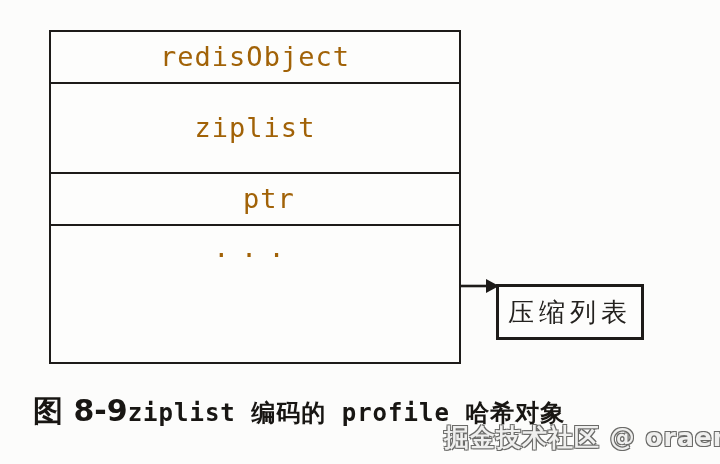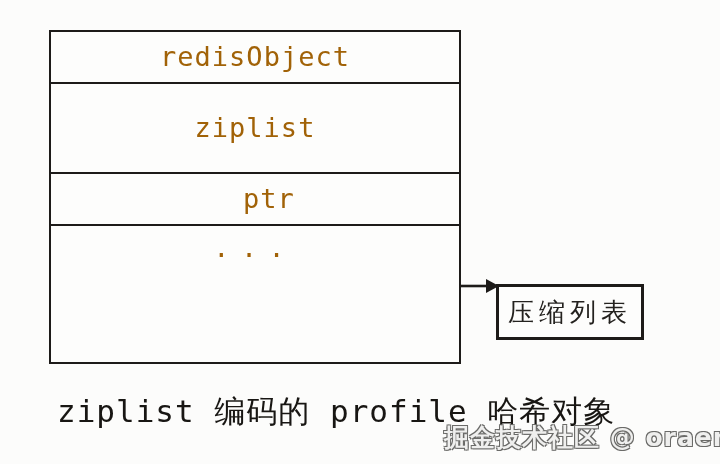--- a/index.html
+++ b/index.html
@@ -82,24 +82,23 @@
     align-items: baseline;
     white-space: nowrap;
     color: #181613;
   }
   .fig-num {
     font-family: "DejaVu Sans", "Liberation Sans", sans-serif;
     font-weight: bold;
     font-size: 30px;
   }
   .fig-title {
-    margin-left: 24px;
     font-family: "DejaVu Sans Mono", "DejaVu Sans", sans-serif;
-    font-weight: 400;
-    font-size: 31px;
+    font-weight: 700;
+    font-size: 24px;
     letter-spacing: 1px;
   }
 
   
   .watermark {
     position: absolute;
     left: 444px;
     top: 421px;
     font-family: "DejaVu Sans", "Liberation Sans", sans-serif;
     font-weight: bold;
@@ -137,18 +136,19 @@
   <svg class="arrow" width="42" height="24" viewBox="0 0 42 24" aria-hidden="true">
     <line x1="1" y1="12" x2="30" y2="12" stroke="#1d1b19" stroke-width="2.6"></line>
     <polygon points="28,5 41,12 28,19" fill="#1d1b19"></polygon>
   </svg>
 
   <div class="target-box">
     <span>压缩列表</span>
   </div>
 
   <div class="caption">
+    <span class="fig-num">图 8-9</span>
     <span class="fig-title">ziplist 编码的 profile 哈希对象</span>
   </div>
 
   <div class="watermark">掘金技术社区 @ oraen</div>
 
 </div>
 
 </body></html>

